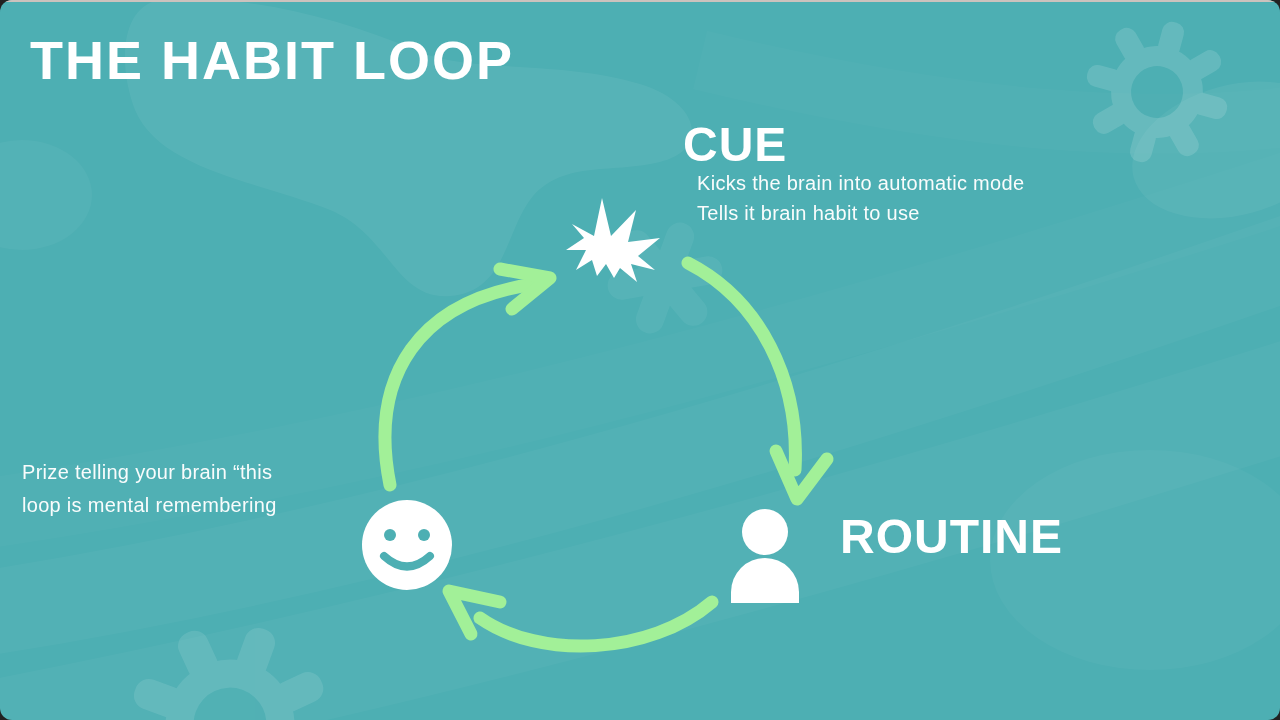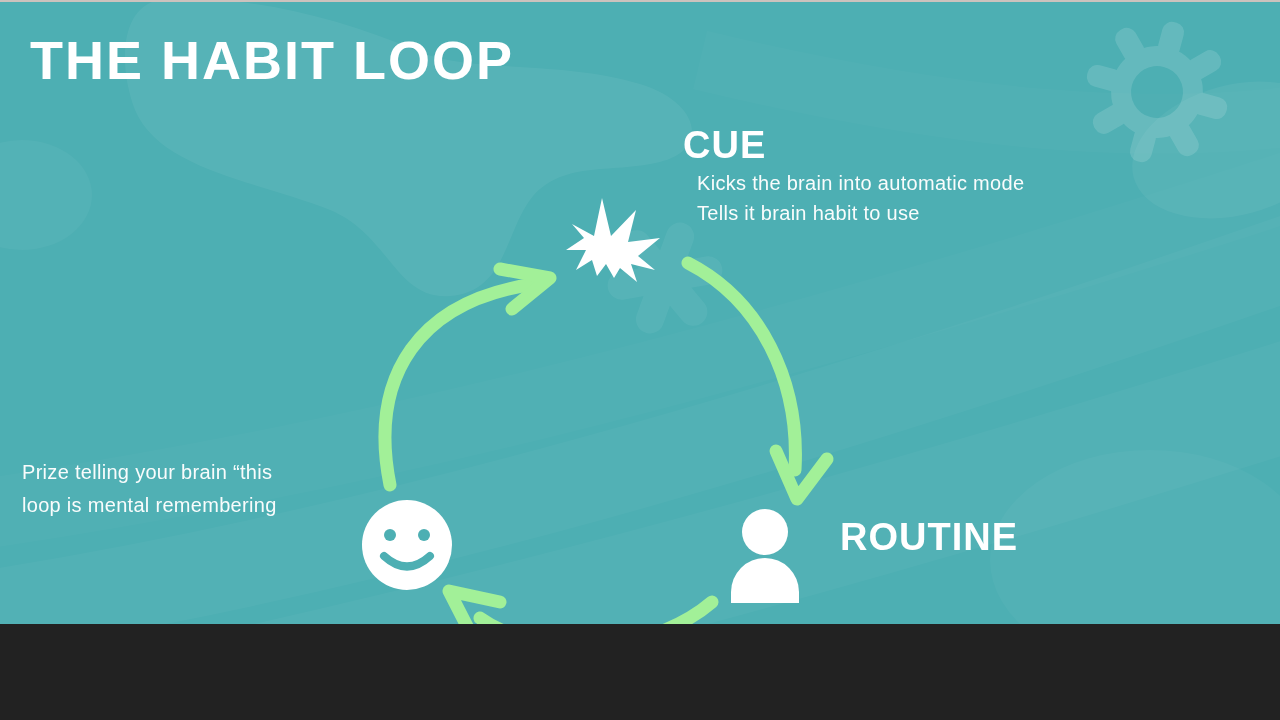--- a/index.html
+++ b/index.html
@@ -1,34 +1,35 @@
 <!DOCTYPE html>
 <html style="--background: #4DAFB3; --arrow: #A2F098; --text: #FFFFFF; --icon: #FFFFFF; --top-edge: #CCC2BD;"><head>
 <meta charset="utf-8">
 <style>
   html,body { margin:0; padding:0; background:#222; }
   .slide {
-    position:relative; width:1280px; height:624px; overflow:hidden;
+    position:relative; width:1280px; height:720px; overflow:hidden;
     background: var(--background, #4DAFB3);
     font-family: "Liberation Sans", "DejaVu Sans", sans-serif;
     color: var(--text, #ffffff);
+    border-radius: 12px;
   }
   .top-edge { position:absolute; top:0; left:0; width:100%; height:2px;
     background: var(--top-edge, #CCC2BD); z-index:6; }
 
   svg.decor  { position:absolute; left:0; top:0; z-index:0; }
   svg.arrows { position:absolute; left:0; top:0; z-index:1; }
 
   .title {
     position:absolute; left:30px; top:28px; margin:0; z-index:3;
     font-size:54px; line-height:64px; font-weight:800; letter-spacing:2px;
   }
 
   .stage { position:absolute; z-index:3; }
-  .stage h2 { margin:0; font-size:38px; line-height:42px; font-weight:800; letter-spacing:1px; }
+  .stage h2 { margin:0; font-size:48px; line-height:42px; font-weight:800; letter-spacing:1px; }
   .stage .lines { margin-top:2px; }
   .stage .line  { font-size:20px; font-weight:400; letter-spacing:0.3px; opacity:0.97; }
 
   .stage-cue     { left:683px; top:124px; }
   .stage-cue .lines { padding-left:14px; }
   .stage-cue .line  { line-height:30px; }
 
   .stage-routine { left:840px; top:516px; }
   .stage-routine .lines { margin-top:4px; }
   .stage-routine .line  { line-height:33px; }

